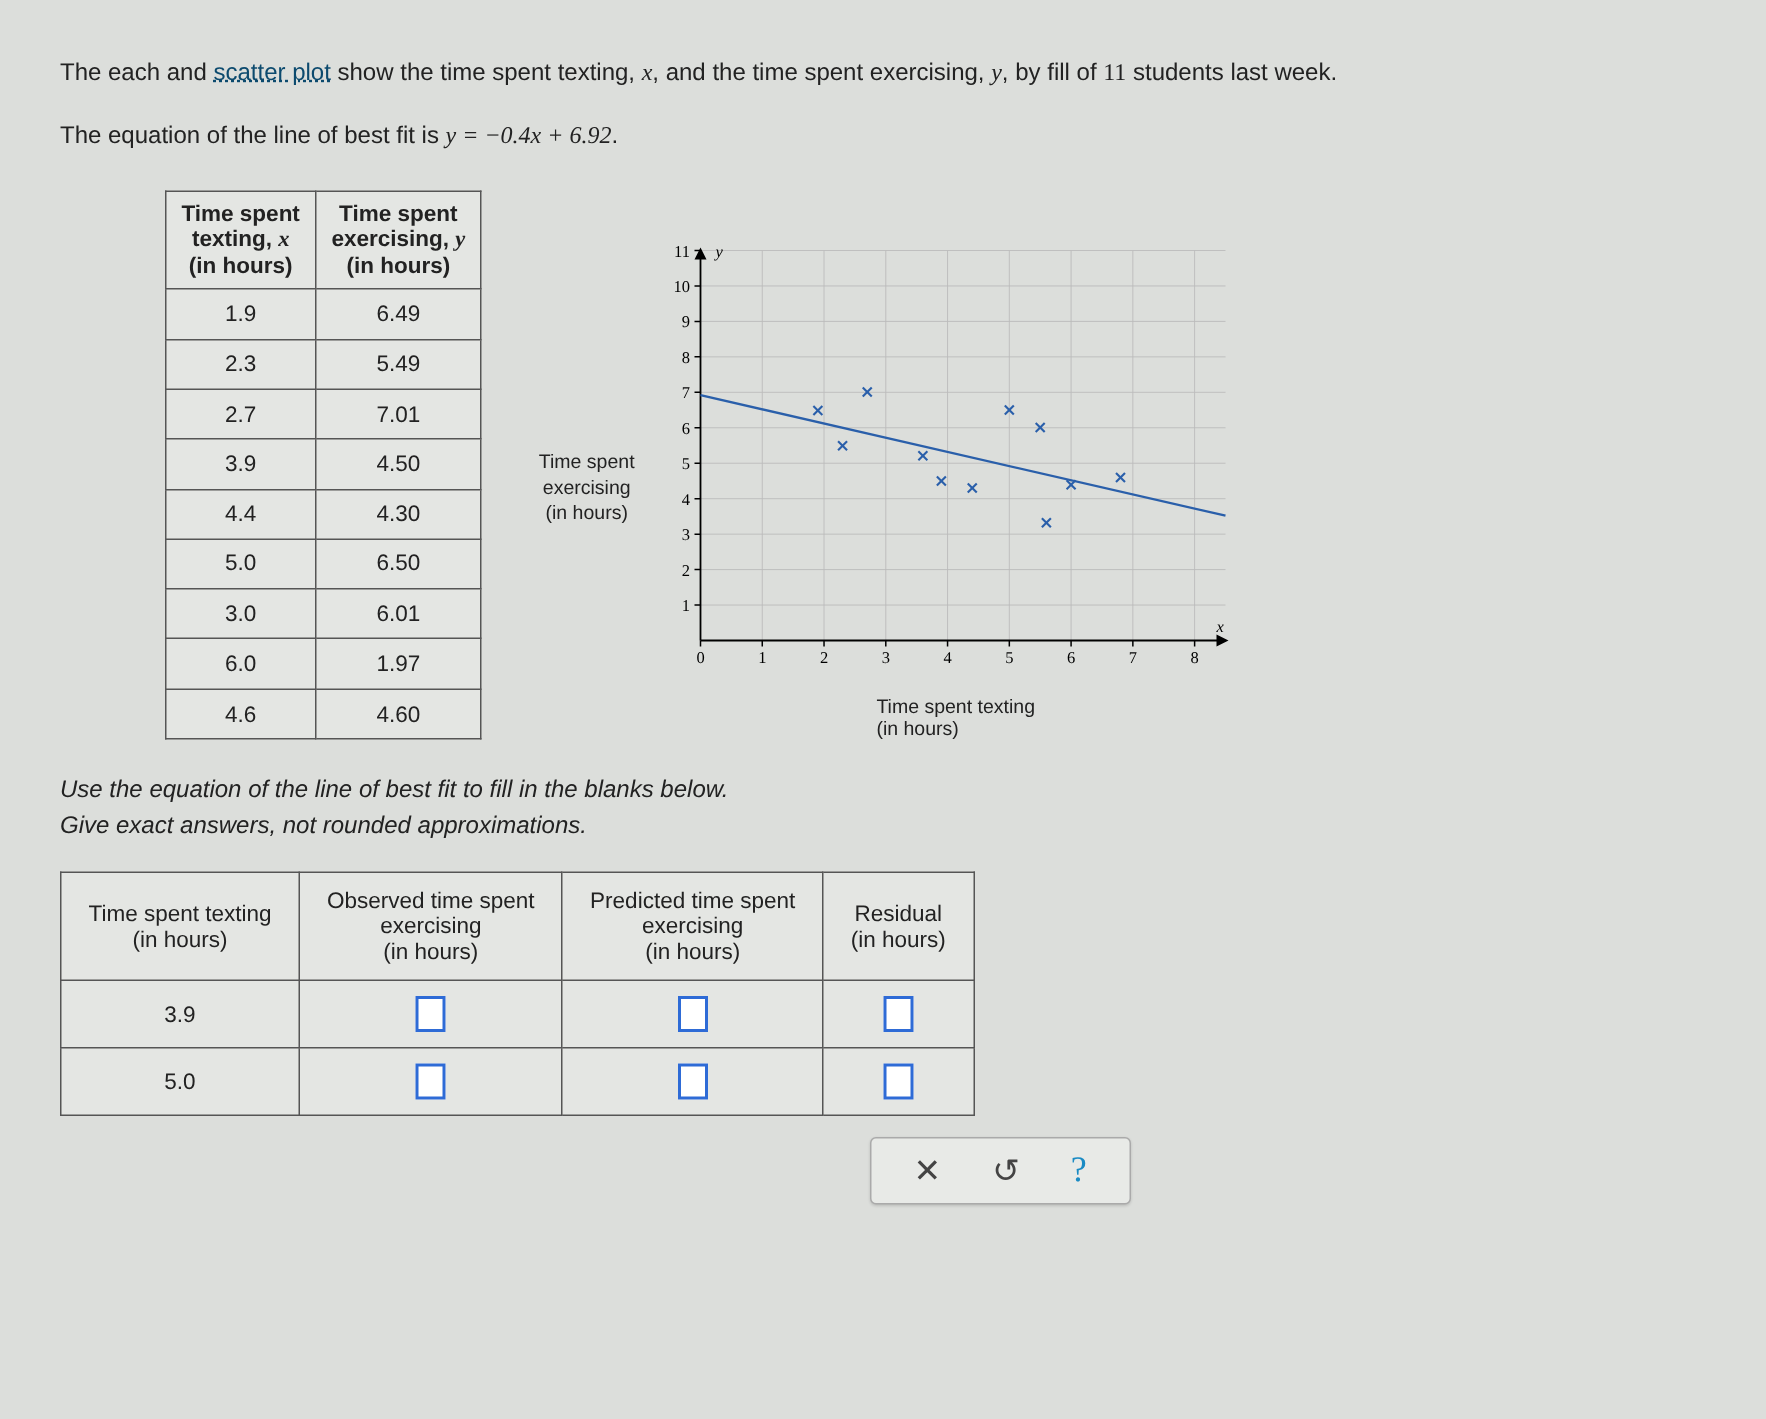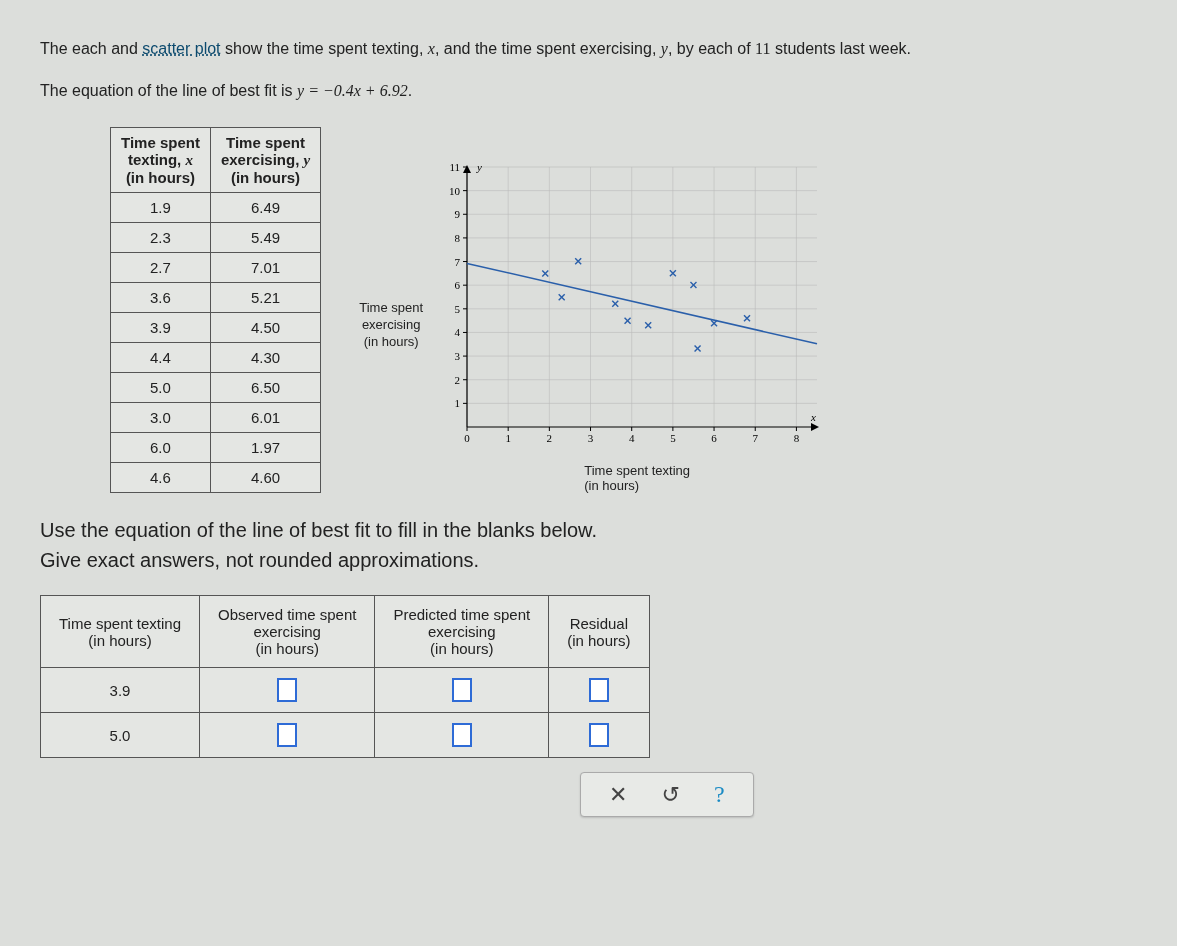--- a/index.html
+++ b/index.html
@@ -22,21 +22,21 @@
     text-align: center;
     font-size: 15px;
     font-weight: normal;
   }
   table.data th { padding: 6px 10px; }
   .chart-wrap { display: flex; align-items: center; gap: 6px; margin-top: 30px;}
   .ylabel { font-size: 13px; text-align: center; line-height: 1.3; width: 80px;}
   .chart-col { display: flex; flex-direction: column; align-items: center; }
   .xlabel { font-size: 13px; margin-top: 6px; }
   svg.chart { display: block; }
-  .instr { font-size: 20px; margin-top: 22px; line-height: 1.5; }
+  .instr { font-size: 16px; margin-top: 22px; line-height: 1.5; font-style: italic; }
   table.answer { border-collapse: collapse; background: #e4e6e3; margin-top: 18px; }
   table.answer th, table.answer td {
     border: 1px solid #555;
     padding: 10px 18px;
     text-align: center;
     font-size: 15px;
     font-weight: normal;
   }
   .blank {
     display: inline-block;
@@ -58,21 +58,21 @@
     width: fit-content;
     box-shadow: 0 1px 2px rgba(0,0,0,.15);
   }
   .tool-btn { font-size: 22px; color: #444; cursor: pointer; }
   .tool-help { color: #1a8bc4; font-size: 24px; cursor: pointer; font-family: 'Times New Roman', serif;}
 </style>
 </head>
 <body>
 
 <p class="intro">
-  <span>The each and </span><span class="link">scatter plot</span><span> show the time spent texting, </span><span class="math-i">x</span><span>, and the time spent exercising, </span><span class="math-i">y</span><span>, by each of </span><span class="math">11</span><span> students last week.</span>
+  <span>The each and </span><span class="link">scatter plot</span><span> show the time spent texting, </span><span class="math-i">x</span><span>, and the time spent exercising, </span><span class="math-i">y</span><span>, by fill of </span><span class="math">11</span><span> students last week.</span>
 </p>
 <p class="intro">
   <span>The equation of the line of best fit is </span><span class="math-i">y = −0.4x + 6.92</span><span>.</span>
 </p>
 
 <div class="row1">
 
   <table class="data">
     <thead>
       <tr>
@@ -93,24 +93,20 @@
           <td>1.9</td>
           <td>6.49</td>
         </tr>
         <tr>
           <td>2.3</td>
           <td>5.49</td>
         </tr>
         <tr>
           <td>2.7</td>
           <td>7.01</td>
-        </tr>
-        <tr>
-          <td>3.6</td>
-          <td>5.21</td>
         </tr>
         <tr>
           <td>3.9</td>
           <td>4.50</td>
         </tr>
         <tr>
           <td>4.4</td>
           <td>4.30</td>
         </tr>
         <tr>

